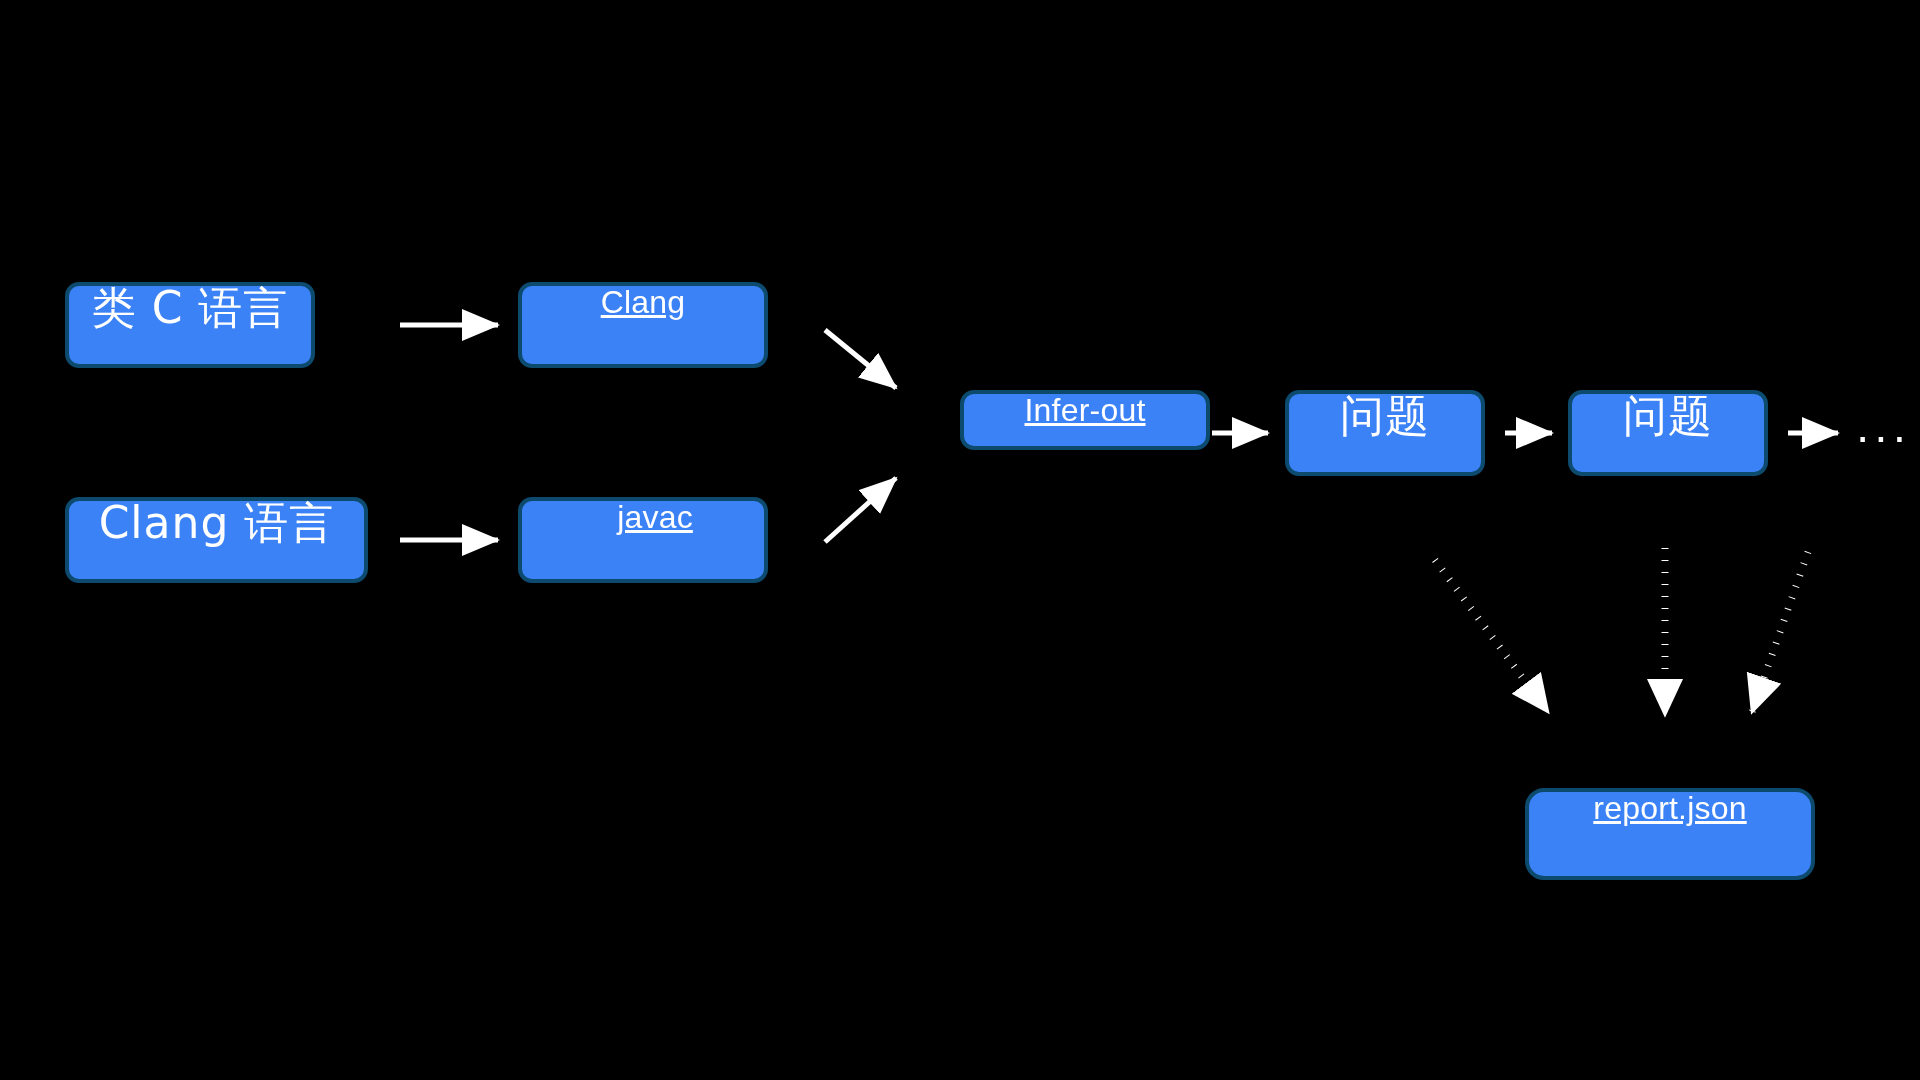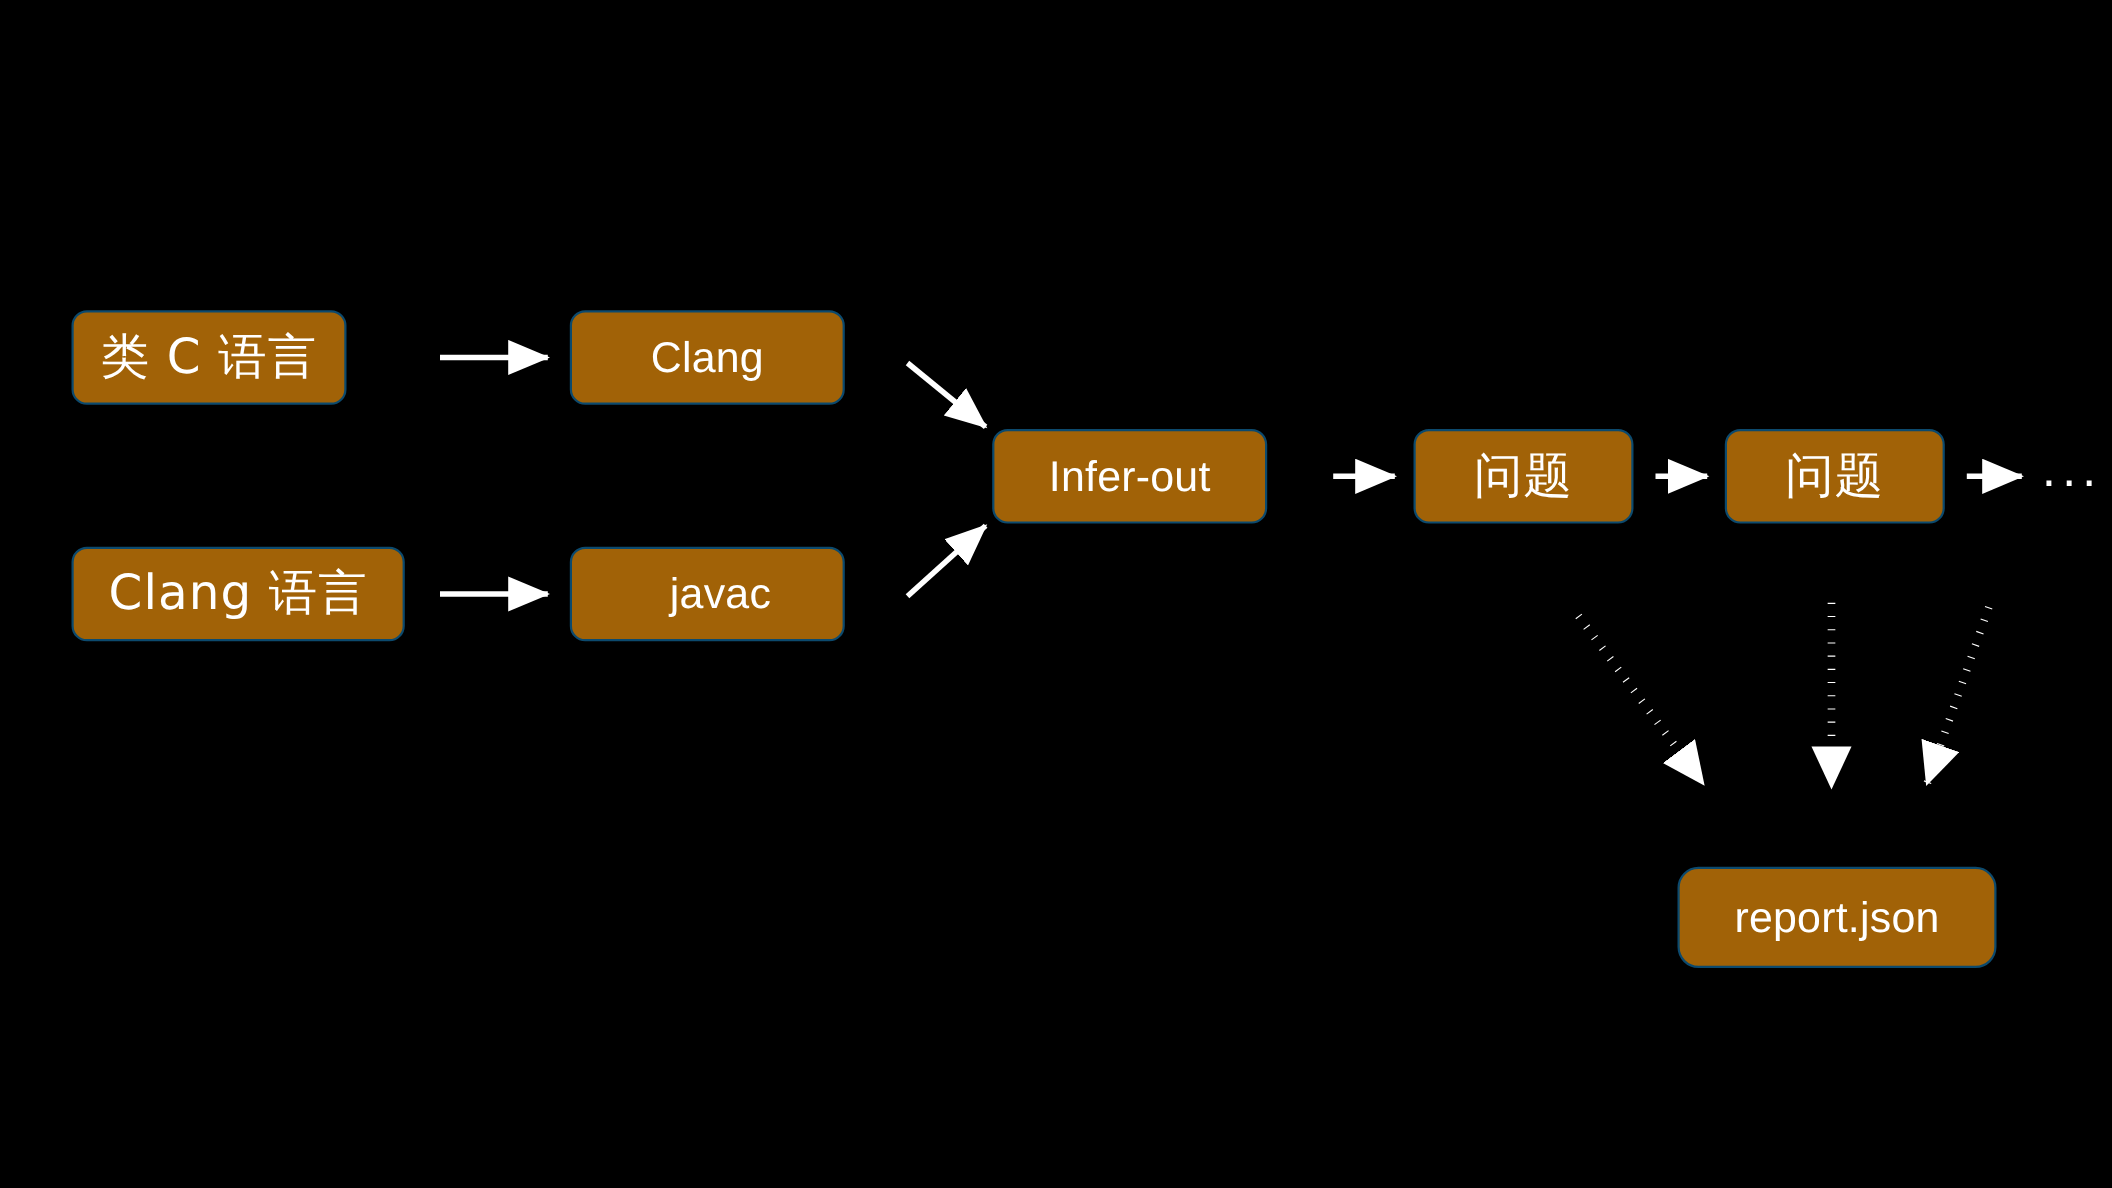--- a/index.html
+++ b/index.html
@@ -24,38 +24,39 @@
     left: 0;
     top: 0;
     width: 1920px;
     height: 1080px;
     pointer-events: none;
   }
   .node {
     position: absolute;
     box-sizing: border-box;
     display: flex;
-    align-items: center;
+    align-items: flex-start;
     justify-content: center;
-    border: 2px solid #0c4a6e;
+    border: 4px solid #0c4a6e;
     border-radius: 14px;
-    background: #a16207;
+    background: #3b82f6;
     color: #ffffff;
     line-height: 1;
     white-space: nowrap;
   }
   .node-label {
     display: block;
     color: #ffffff;
   }
   .lbl-latin {
     font-family: "Liberation Sans", "DejaVu Sans", sans-serif;
-    font-size: 39px;
+    font-size: 32px;
     font-weight: 400;
     letter-spacing: 0.2px;
+    text-decoration: underline;
   }
   .lbl-cjk {
     font-family: "DejaVu Sans", "Liberation Sans", sans-serif;
     font-size: 44px;
     font-weight: 500;
     letter-spacing: 1px;
   }
   .ellipsis {
     position: absolute;
     color: #ffffff;
@@ -99,21 +100,21 @@
       </div>
       <div class="node" style="left: 518px; top: 282px; width: 250px; height: 86px;">
         <span class="node-label lbl-latin">Clang</span>
       </div>
       <div class="node" style="left: 65px; top: 497px; width: 303px; height: 86px;">
         <span class="node-label lbl-cjk">Clang 语言</span>
       </div>
       <div class="node" style="left: 518px; top: 497px; width: 250px; height: 86px; padding-left: 24px;">
         <span class="node-label lbl-latin">javac</span>
       </div>
-      <div class="node" style="left: 902px; top: 390px; width: 250px; height: 86px;">
+      <div class="node" style="left: 960px; top: 390px; width: 250px; height: 60px;">
         <span class="node-label lbl-latin">Infer-out</span>
       </div>
       <div class="node" style="left: 1285px; top: 390px; width: 200px; height: 86px;">
         <span class="node-label lbl-cjk">问题</span>
       </div>
       <div class="node" style="left: 1568px; top: 390px; width: 200px; height: 86px;">
         <span class="node-label lbl-cjk">问题</span>
       </div>
       <div class="node" style="left: 1525px; top: 788px; width: 290px; height: 92px; border-radius: 19px;">
         <span class="node-label lbl-latin">report.json</span>

